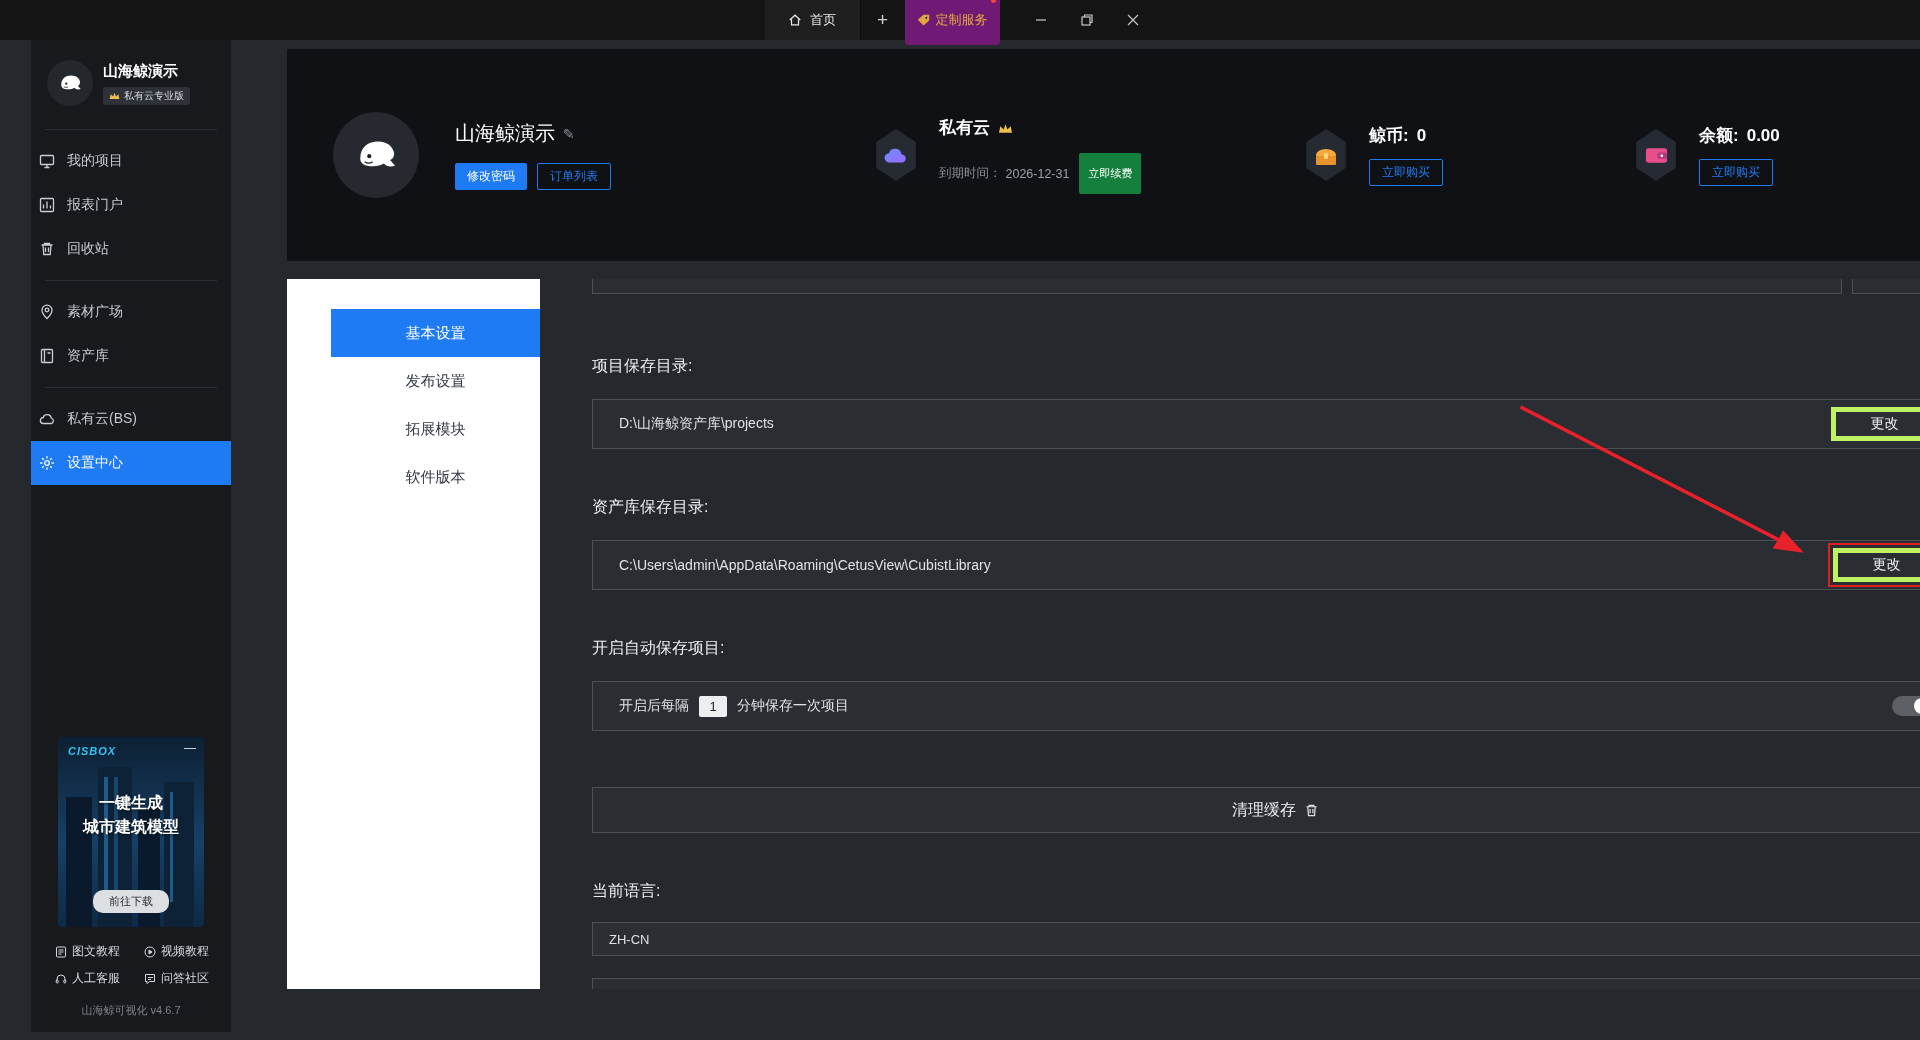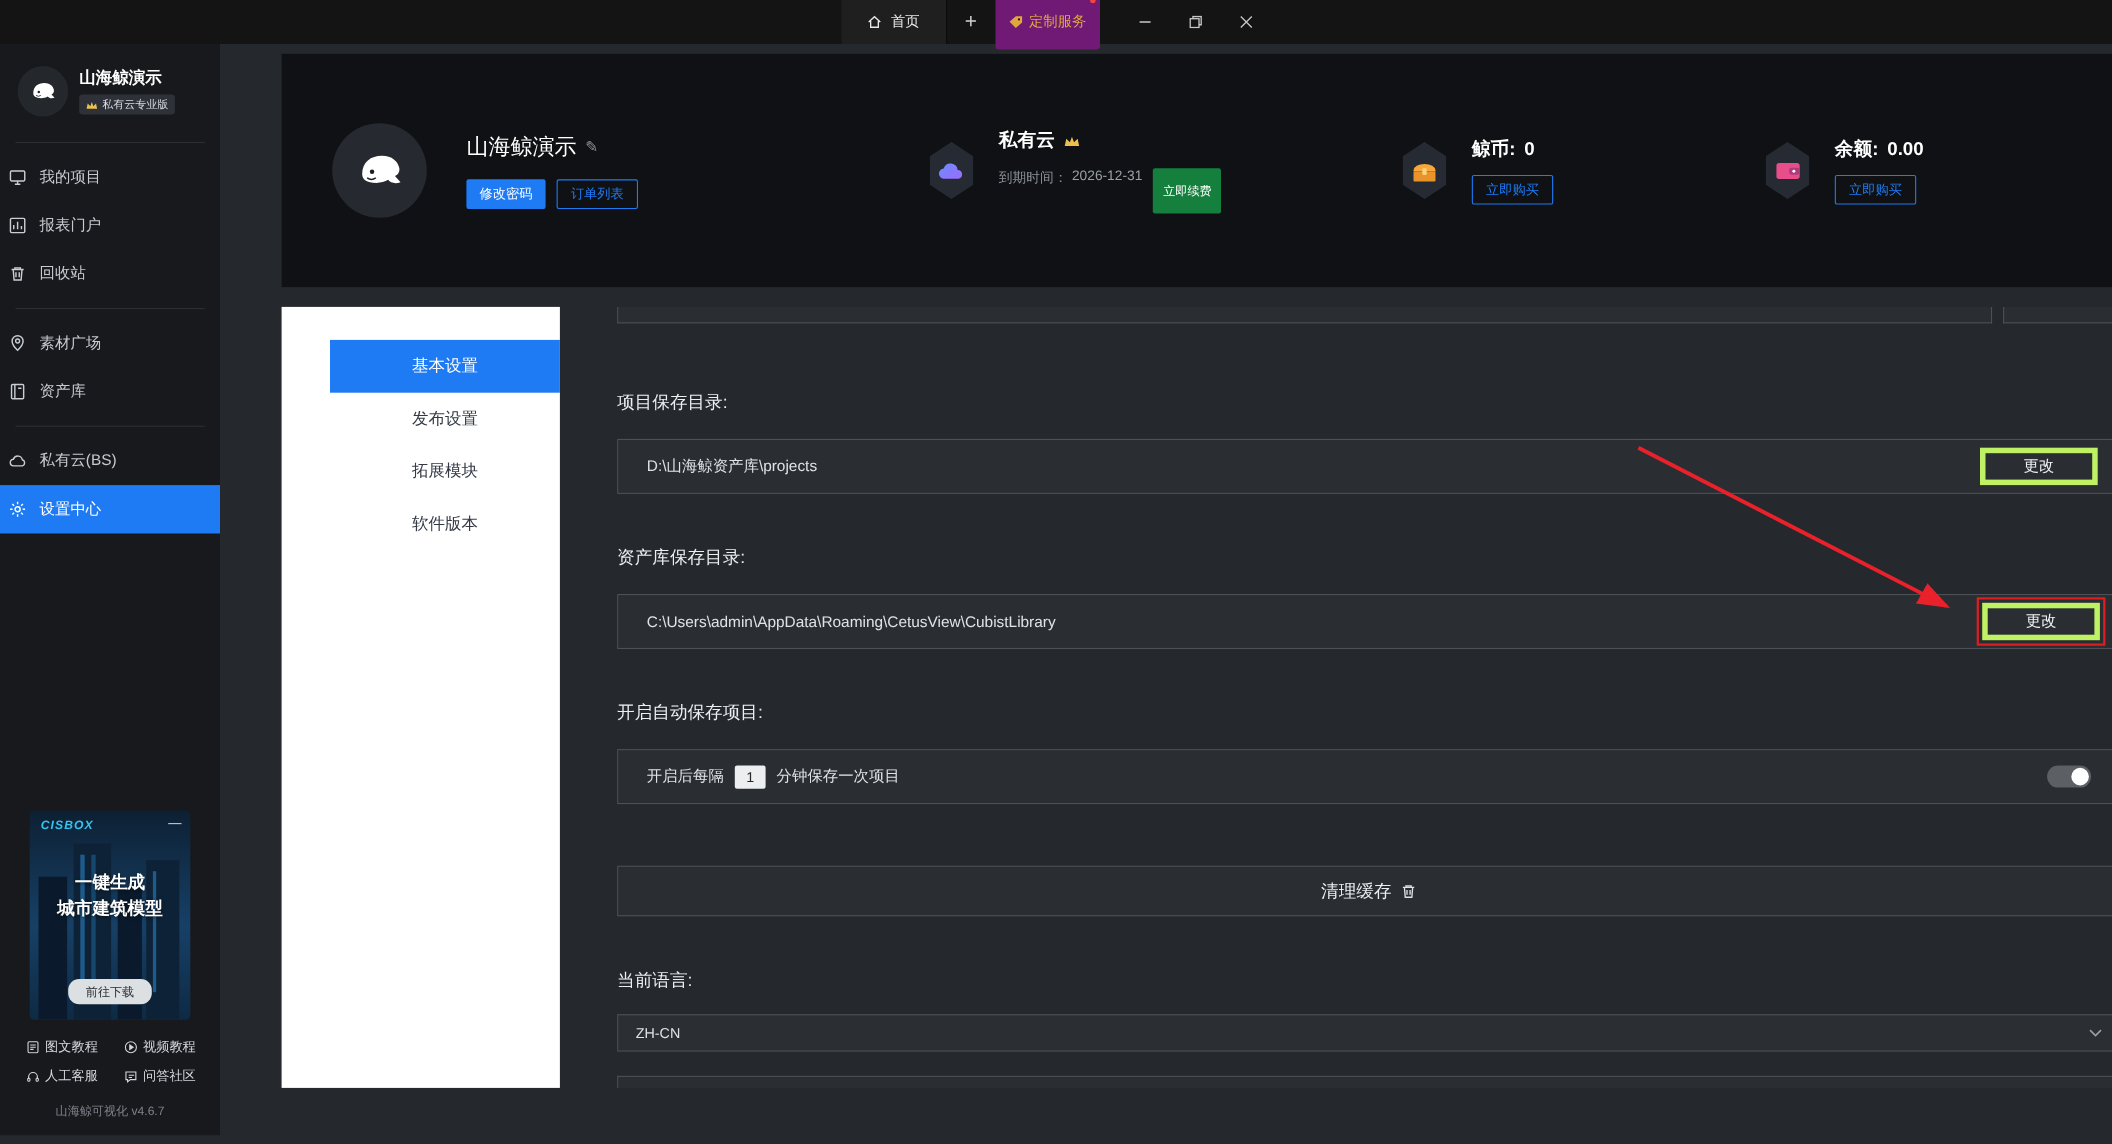--- a/index.html
+++ b/index.html
@@ -11,21 +11,21 @@
   
   .titlebar { height:40px; background:#141414; display:flex; justify-content:center; align-items:stretch; }
   .tb-left { display:flex; align-items:stretch; }
   .tb-tab { width:96px; background:#1f1f1f; display:flex; align-items:center; justify-content:center; gap:8px; color:#e8e8e8; font-size:13px; border-right:1px solid #0c0c0c; cursor:default; }
   .tb-plus { width:44px; display:flex; align-items:center; justify-content:center; color:#cfcfcf; font-size:19px; }
   .tb-right { display:flex; align-items:center; }
   .tb-custom { display:flex; align-items:center; gap:6px; color:#e2a63e; font-size:13px; padding:16px 12px; margin-right:18px; background:#701a75; border-radius:3px; position:relative; }
   .tb-custom .dot { position:absolute; top:3px; right:4px; width:5px; height:5px; border-radius:50%; background:#f2453d; }
   .tb-ctrl { width:46px; height:40px; display:flex; align-items:center; justify-content:center; color:#c8c8c8; }
   
-  .app { display:flex; height:992px; }
+  .app { display:flex; height:992px;margin-left:31px; }
   
   .sidebar { width:200px; background:#17191d; display:flex; flex-direction:column; flex-shrink:0; }
   .profile { display:flex; align-items:center; gap:10px; padding:20px 14px 14px 16px; }
   .avatar { width:46px; height:46px; border-radius:50%; background:#24272c; display:flex; align-items:center; justify-content:center; flex-shrink:0; }
   .pname { font-size:15px; font-weight:bold; color:#fff; }
   .pbadge { margin-top:6px; display:inline-flex; align-items:center; gap:4px; background:#2e3238; border-radius:3px; padding:2px 6px; font-size:10px; color:#d8dce2; }
   .divider { height:1px; background:#2b2e33; margin:9px 14px; }
   .nav-item { height:44px; display:flex; align-items:center; gap:12px; padding-left:8px; color:#c6cad0; font-size:14px; cursor:default; }
   .nav-item.active { background:#1f7bf4; color:#fff; }
   .nav-item svg { flex-shrink:0; }
@@ -49,21 +49,21 @@
   .hc-btns { margin-top:16px; display:flex; gap:10px; }
   .btn-blue { background:#1f7bf4; color:#fff; border:none; border-radius:2px; font-size:12px; padding:5px 12px; }
   .btn-blue-outline { background:transparent; color:#1f7bf4; border:1px solid #1f7bf4; border-radius:2px; font-size:12px; padding:4px 12px; }
   .btn-red { background:#15803d; color:#fff; border:none; border-radius:2px; font-size:11px; padding:13px 9px; margin-left:10px; }
   .hc-sec { display:flex; align-items:center; gap:20px; }
   .hc-sec.cloud { width:430px; }
   .hc-sec.coin { width:330px; }
   .hc-sec.wallet { width:280px; }
   .hex { width:46px; height:52px; background:#262a33; clip-path:polygon(50% 0%,93% 25%,93% 75%,50% 100%,7% 75%,7% 25%); display:flex; align-items:center; justify-content:center; flex-shrink:0; }
   .hc-row1 { display:flex; align-items:center; gap:8px; font-size:17px; color:#fff; font-weight:bold; }
-  .hc-row2 { margin-top:14px; display:flex; align-items:flex-start; font-size:12.5px; color:#8a9097; }
+  .hc-row2 { margin-top:14px; display:flex; align-items:center; font-size:12.5px; color:#8a9097; }
   .hc-row2 .date { color:#9aa0a6; margin-left:4px; }
   .hc-buy { margin-top:12px; }
   
   .settings { display:flex; margin-top:18px; height:710px; }
   .tabs { width:253px; background:#ffffff; padding-top:30px; flex-shrink:0;padding-left:44px; }
   .tab { height:48px; line-height:48px; text-align:center; font-size:15px; color:#333a45; cursor:default; }
   .tab.active { background:#1f7bf4; color:#fff; }
   .content { flex:1; margin-left:52px; position:relative; overflow:hidden; }
   .strip-top { display:flex; gap:10px; }
   .strip-top .s-input { flex:1; height:15px; background:#2a2d32; border:1px solid #4d5055; border-top:none; }

